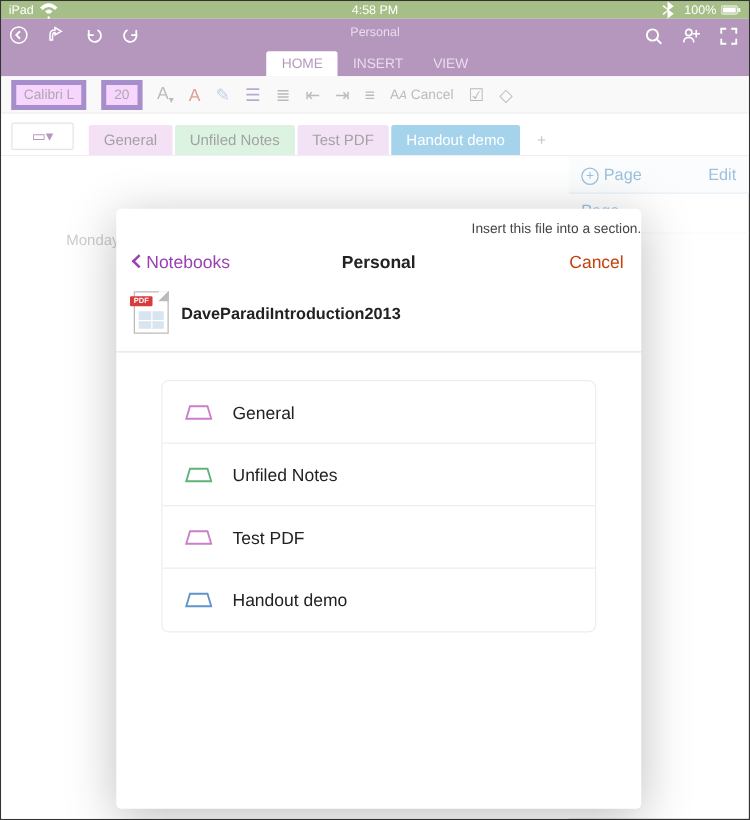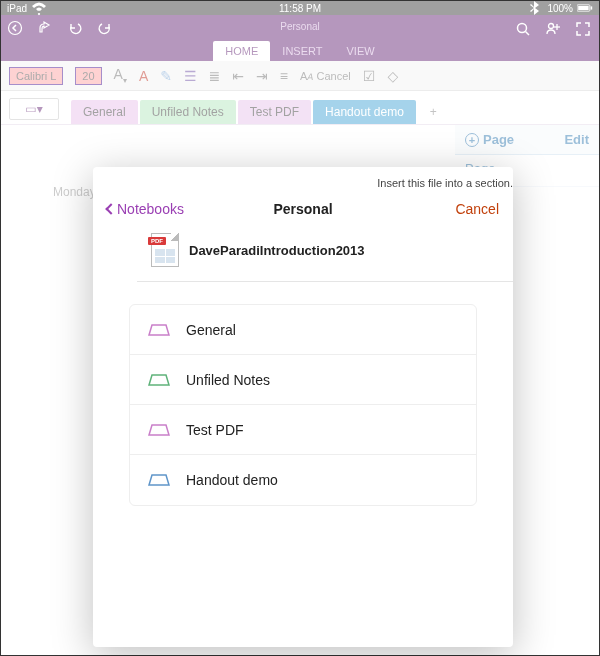--- a/index.html
+++ b/index.html
@@ -2,72 +2,72 @@
 <html><head>
 <meta charset="utf-8">
 <style>
   * { box-sizing: border-box; margin: 0; padding: 0; font-family: -apple-system, "Helvetica Neue", Arial, sans-serif; }
   html, body { width: 600px; height: 656px; overflow: hidden; background: #fff; }
 
   .screen { position: relative; width: 600px; height: 656px; border: 1px solid #333; }
   .backdrop { position: absolute; inset: 0; }
 
   
-  .status-bar { height: 14px; background: #404040; color: #fff; display: flex; align-items: center; font-size: 10px; padding: 0 6px; justify-content: space-between; }
+  .status-bar { height: 14px; background: #4d7c0f; color: #fff; display: flex; align-items: center; font-size: 10px; padding: 0 6px; justify-content: space-between; }
   .status-left, .status-right { display: flex; align-items: center; gap: 4px; }
   .status-center { position: absolute; left: 50%; transform: translateX(-50%); }
 
   
   .app-header { height: 46px; background: #6b2f7a; display: flex; flex-direction: column; }
   .app-header-top { height: 30px; display: flex; align-items: center; padding: 0 6px; color: #fff; position: relative; }
   .header-icons-left { display: flex; gap: 14px; align-items: center; }
   .header-icons-right { display: flex; gap: 14px; align-items: center; position:absolute; right:8px; top:6px;}
   .hdr-title { position: absolute; left: 50%; transform: translateX(-50%); font-size: 10px; color: #d6b8df; top: 6px; }
   .ribbon-tabs { height: 22px; display: flex; align-items: flex-end; justify-content: center; gap: 0; }
   .rtab { font-size: 11px; padding: 4px 12px; color: #d6b8df; }
   .rtab.active { background: #fff; color: #6b2f7a; border-radius: 2px 2px 0 0; }
 
   
   .fmt-bar { height: 30px; background: #f3f3f3; border-bottom: 1px solid #d9d9d9; display: flex; align-items: center; padding: 0 8px; gap: 12px; font-size: 12px; color: #666; }
-  .fmt-box { border: 1px solid #4c1d95; padding: 2px 6px; background: #fca5a5; font-size: 11px; color:#555; }
+  .fmt-box { border: 4px solid #4c1d95; padding: 2px 6px; background: #f0abfc; font-size: 11px; color:#555; }
   .fmt-icon { color: #777; font-size: 14px; }
 
   
   .section-row { height: 34px; background: #fff; border-bottom: 1px solid #e4dbe8; display: flex; align-items: flex-end; padding: 0 8px; gap: 2px; }
   .notebook-picker { width: 50px; height: 22px; border: 1px solid #c9c9c9; border-radius: 2px; margin-bottom: 4px; margin-right: 10px; display:flex;align-items:center;justify-content:center; font-size:12px; color:#6b2f7a;}
   .sect-tab { height: 24px; padding: 0 12px; font-size: 12px; display: flex; align-items: center; border-radius: 2px 2px 0 0; color: #444; }
   .sect-general { background: #e9c2ea; }
   .sect-unfiled { background: #b7e6c0; }
   .sect-testpdf { background: #e7c5ea; }
   .sect-handout { background: #4aa6d6; color: #fff; }
   .add-tab { width: 26px; text-align: center; color: #888; }
 
   
   .page-pane { position: absolute; right: 0; top: 124px; width: 144px; }
-  .page-pane-hdr { height: 30px; background: #f5f8fb; border-bottom: 1px solid #cfe1ee; display: flex; align-items: center; justify-content: space-between; padding: 0 10px; font-size: 13px; color: #3a80b5; font-weight: bold; }
+  .page-pane-hdr { height: 30px; background: #f5f8fb; border-bottom: 1px solid #cfe1ee; display: flex; align-items: center; justify-content: space-between; padding: 0 10px; font-size: 13px; color: #3a80b5; }
   .plus-circle { display: inline-flex; width:14px; height:14px; border:1.5px solid #3a80b5; border-radius:50%; align-items:center; justify-content:center; font-size:11px; margin-right:4px;}
   .page-list-item { height: 32px; padding: 6px 10px; font-size: 13px; color: #3a80b5; border-bottom: 1px solid #eef3f8; }
 
   
   .canvas { position: absolute; left: 0; top: 124px; right: 144px; bottom: 0; background: #fff; }
   .date-text { position: absolute; left: 52px; top: 60px; font-size: 12px; color: #999; }
 
   
   .dim { position: absolute; inset: 0; background: rgba(255,255,255,0.5); }
 
   
   .sheet { position: absolute; left: 92px; top: 166px; width: 420px; height: 480px; background: #fff; box-shadow: 0 8px 40px rgba(0,0,0,0.25); border-radius: 4px; overflow: hidden; }
   .sheet-instruction { text-align: right; font-size: 11px; color: #444; padding: 10px 0 8px; }
   .sheet-nav { display: flex; justify-content: space-between; padding: 4px 14px 10px; }
   .nav-back { color: #9a3fb3; font-size: 14px; display: flex; align-items: center; }
   .nav-title { position: absolute; left: 50%; transform: translateX(-50%); font-size: 14px; font-weight: 600; color: #222; }
   .nav-cancel { color: #c2410c; font-size: 14px; }
   .chevron-left { display:inline-block; width:8px; height:8px; border-left:2px solid #9a3fb3; border-bottom:2px solid #9a3fb3; transform:rotate(45deg); margin-right:2px; }
 
-  .file-row { display: flex; align-items: center; gap: 10px; padding: 6px 14px 14px; border-bottom: 1px solid #e5e5e5; margin-left: 44px; }
+  .file-row { display: flex; align-items: center; gap: 10px; padding: 6px 14px 14px; border-bottom: 1px solid #e5e5e5; }
   .pdf-icon { width: 28px; height: 34px; position: relative; border:1px solid #bbb; background:#fff; }
   .pdf-icon .corner { position:absolute; top:-1px; right:-1px; width:8px; height:8px; background:linear-gradient(135deg,#fff 49%, #bbb 50%); }
   .pdf-badge { position:absolute; top:3px; left:-4px; background:#d93a3a; color:#fff; font-size:6px; font-weight:bold; padding:1px 3px; border-radius:1px; }
   .pdf-grid { position:absolute; bottom:3px; left:3px; right:3px; height:14px; display:grid; grid-template-columns:1fr 1fr; grid-template-rows:1fr 1fr; gap:1px;}
   .pdf-grid div { background:#d8e4ef; }
   .file-info .file-name { font-size: 13px; font-weight: 600; color: #222; }
   .file-info .file-type { font-size: 11px; color: #777; margin-top: 2px; }
 
   .section-list { margin: 22px 36px; border: 1px solid #eee; border-radius: 6px; background: #fff; }
   .section-list-item { display: flex; align-items: center; gap: 16px; height: 50px; padding: 0 18px; border-bottom: 1px solid #eee; font-size: 14px; color: #222; }
@@ -86,21 +86,21 @@
 
     <div class="status-bar">
       <div class="status-left">
         <span>iPad</span>
         <span class="ico">
             <svg viewBox="0 0 16 16">
               <path d="M1 6 Q8 -1 15 6 L13 8 Q8 3 3 8 Z M5 9 Q8 6 11 9 L9 11 Q8 10 7 11 Z M8 13 a1 1 0 1 0 0.001 0" fill="#fff"></path>
             </svg>
           </span>
       </div>
-      <div class="status-center">11:58 PM</div>
+      <div class="status-center">4:58 PM</div>
       <div class="status-right">
         <span class="ico">
             <svg viewBox="0 0 16 16">
               <path d="M7 1 L12 5 L8 8 L12 11 L7 15 L7 9 L4 12 L3 11 L7 8 L3 5 L4 4 L7 7 Z" fill="#fff"></path>
             </svg>
           </span>
         <span>100%</span>
         <span class="ico">
             <svg viewBox="0 0 20 10">
               <rect x="0" y="1" width="16" height="8" rx="1" fill="none" stroke="#fff"></rect>

